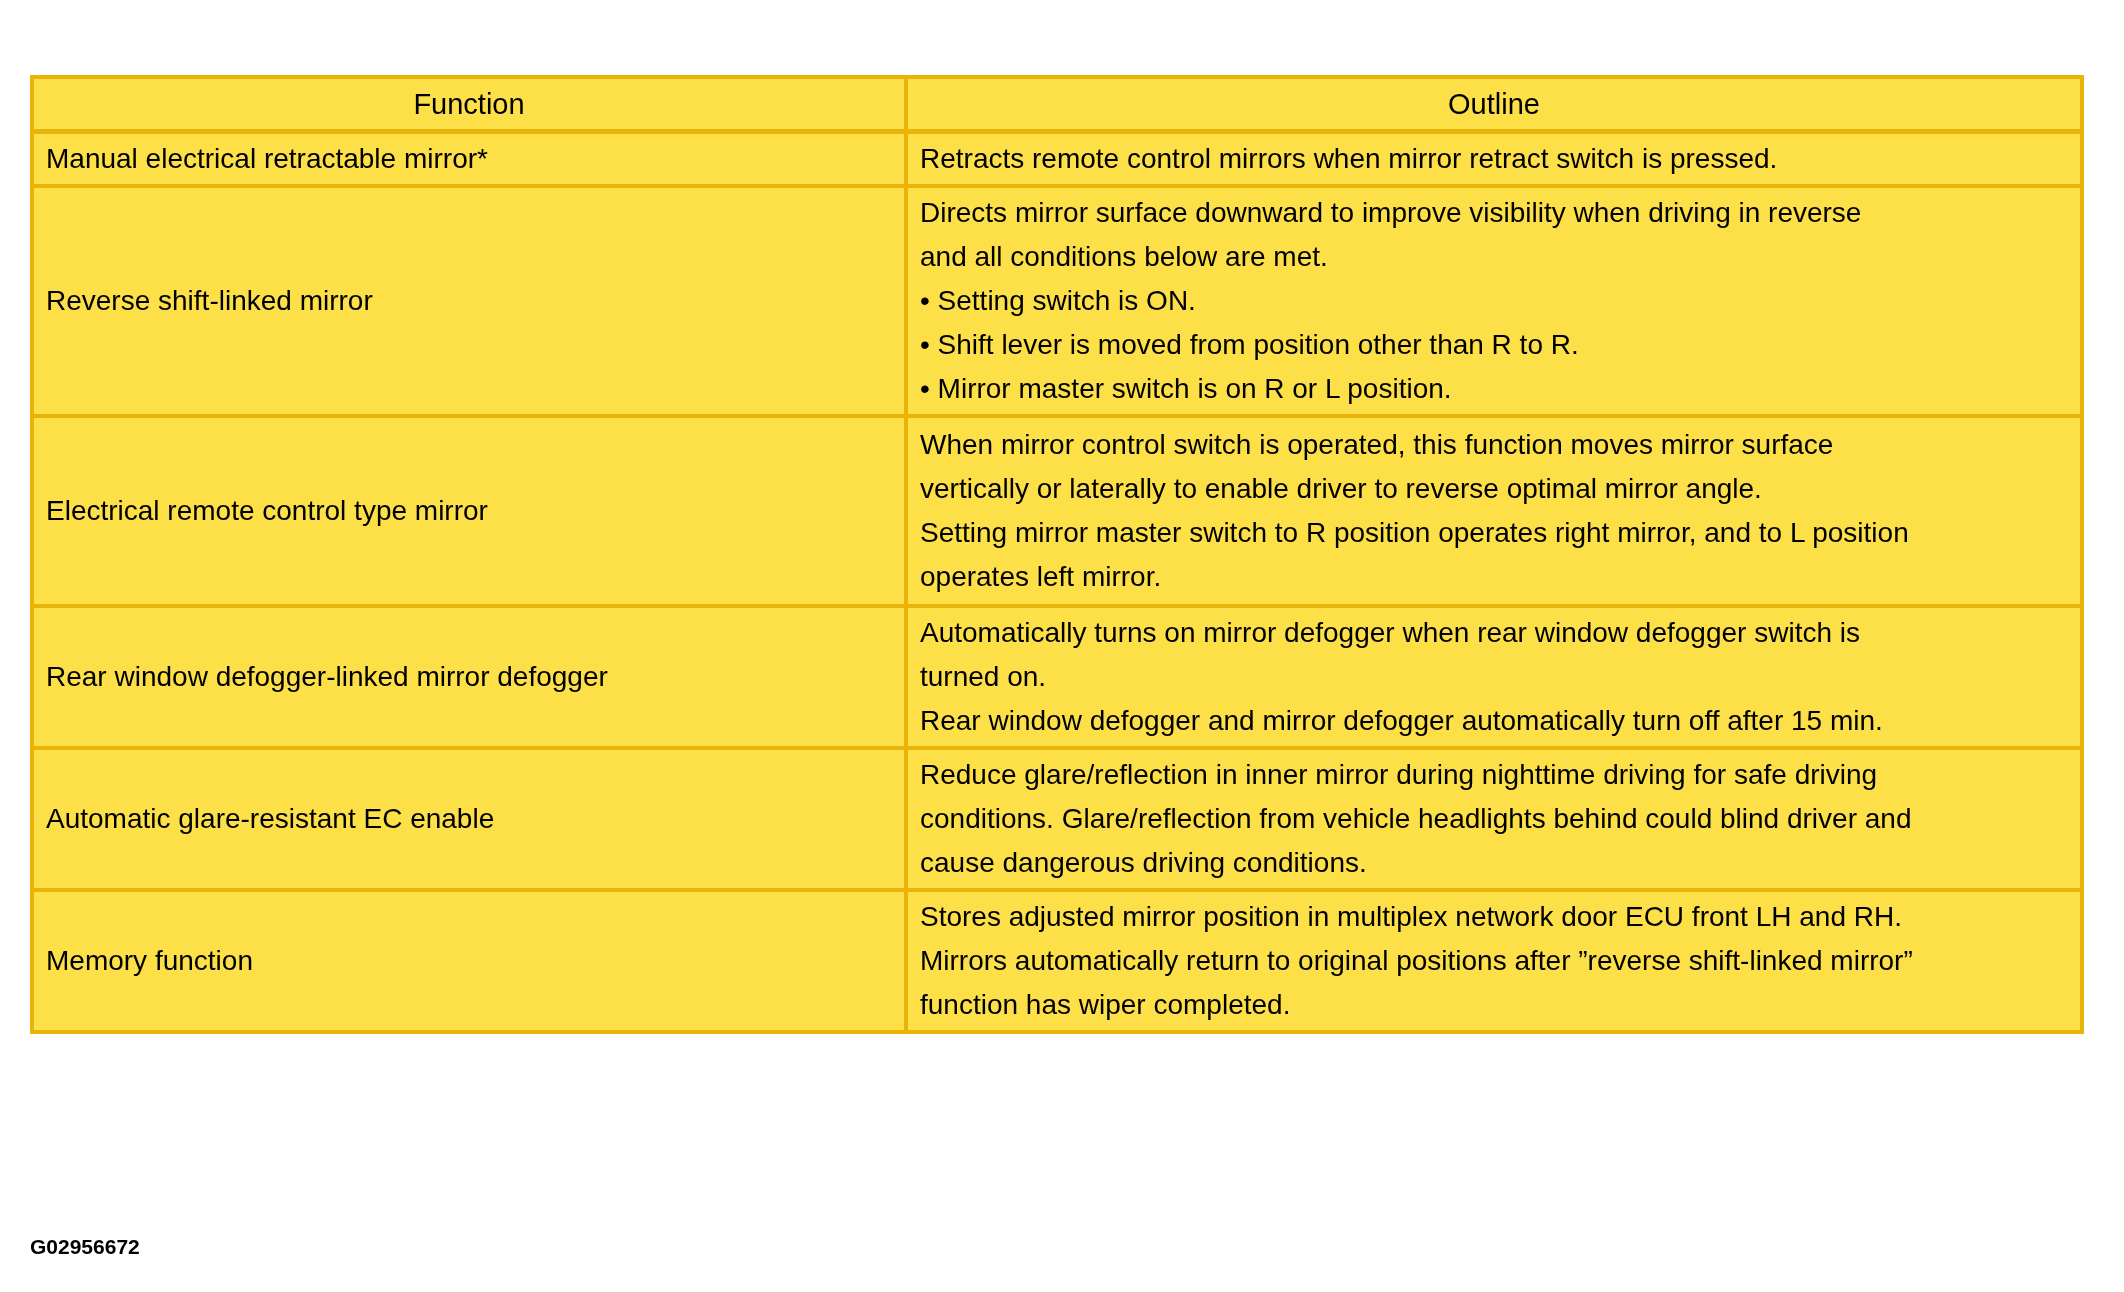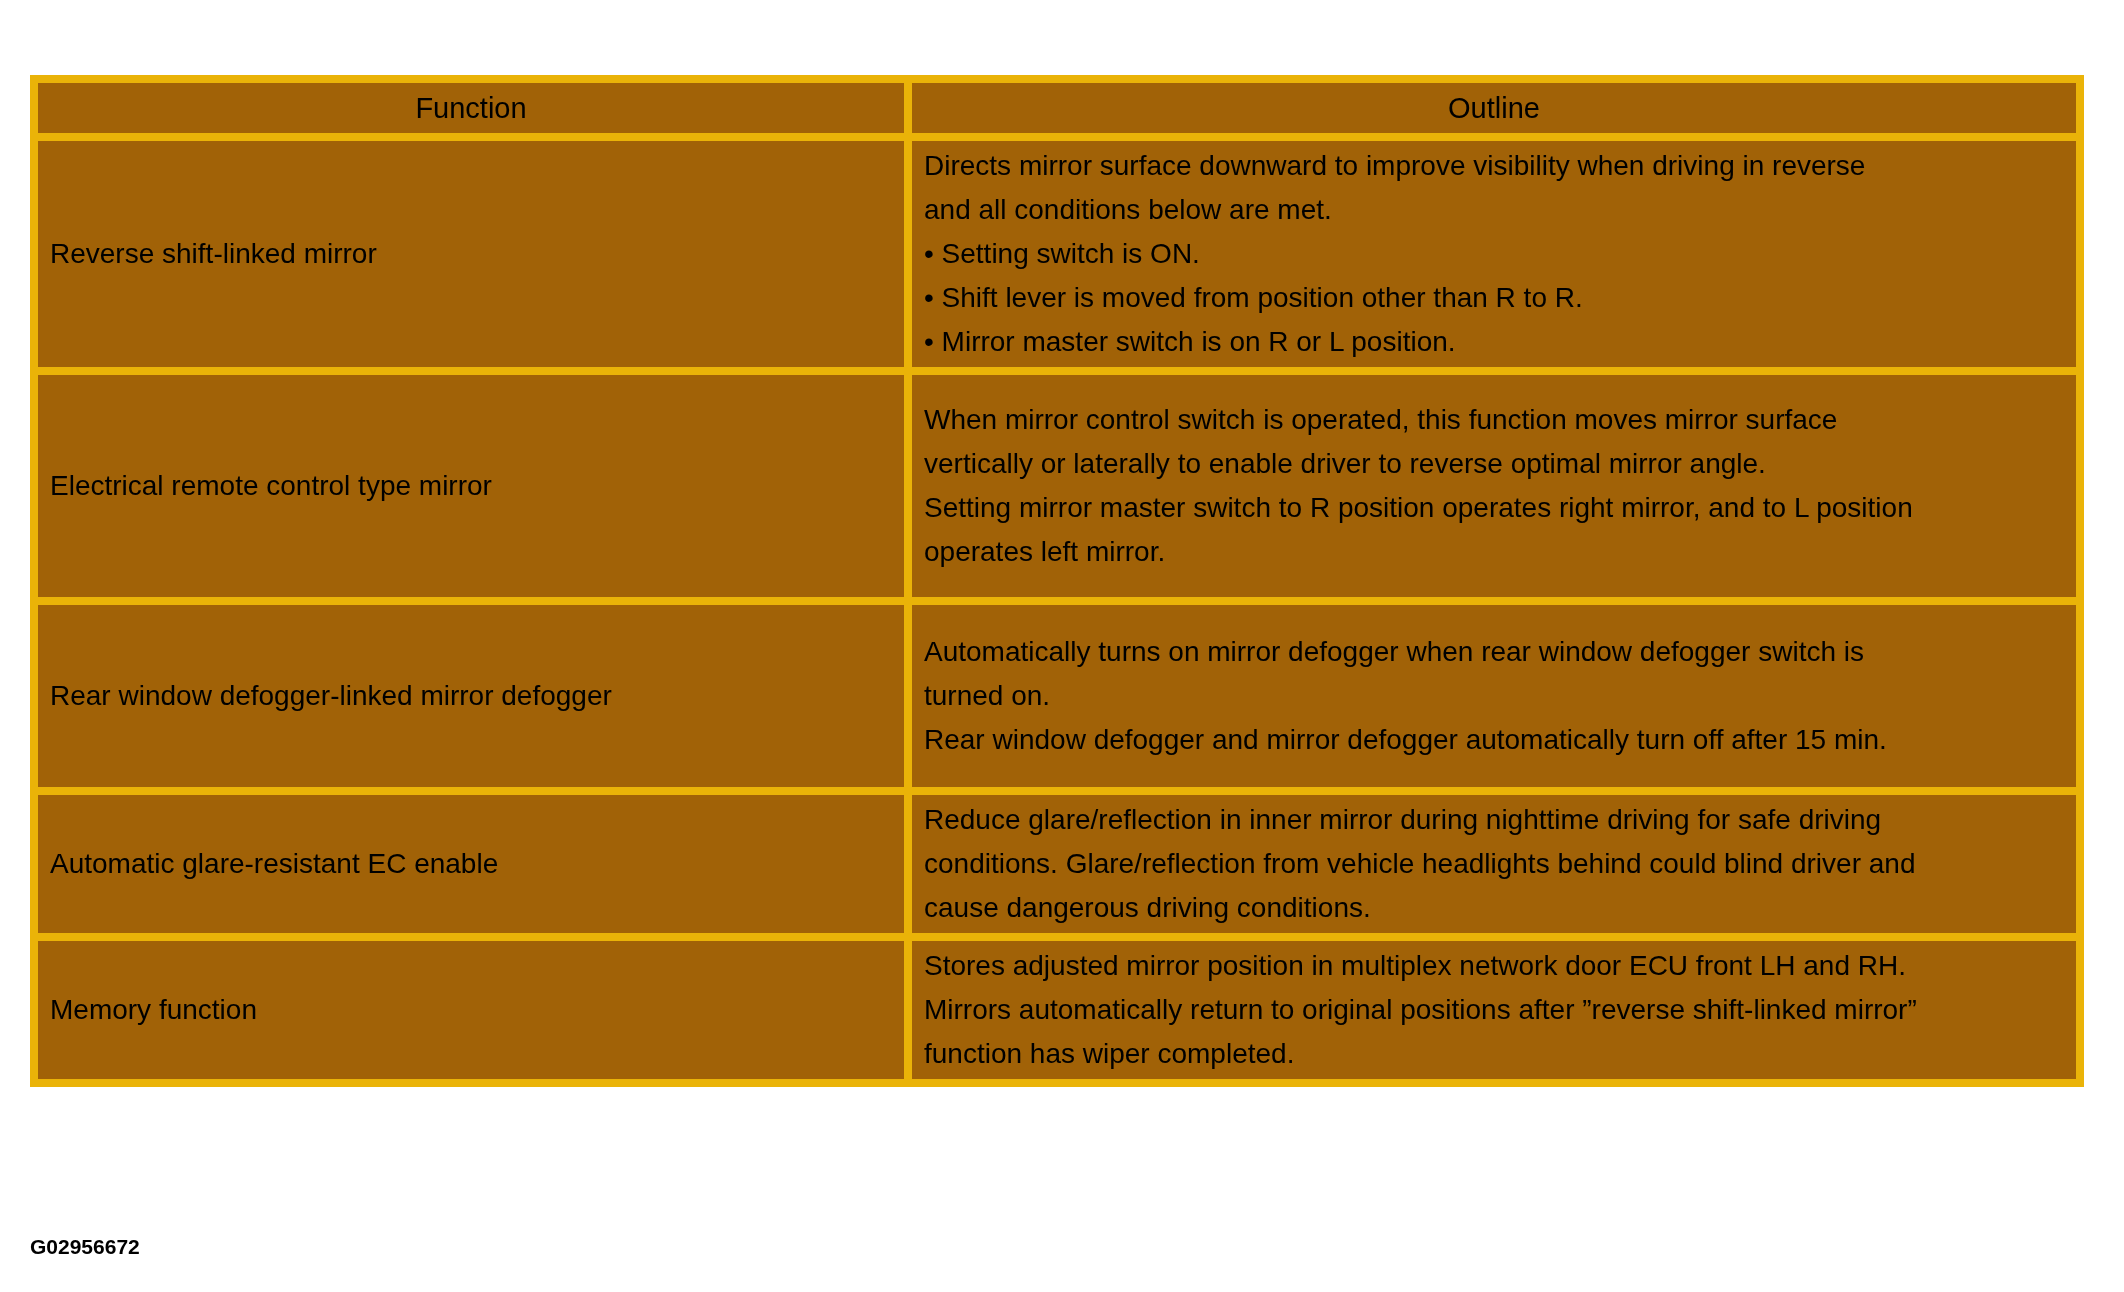--- a/index.html
+++ b/index.html
@@ -22,22 +22,22 @@
   table.func-table {
     position: absolute;
     left: 30px;
     top: 75px;
     width: 2054px;
     border-collapse: collapse;
     table-layout: fixed;
   }
   .func-table th,
   .func-table td {
-    border: 8px solid #eab308;
-    background: #a16207;
+    border: 4px solid #eab308;
+    background: #fde047;
   }
   .func-table th {
     font-weight: normal;
     font-size: 29px;
     text-align: center;
     vertical-align: middle;
     height: 50px;
     padding: 0;
   }
   .func-table th.col-function { border-bottom-width: 5px; }
@@ -88,20 +88,26 @@
       <col>
     </colgroup>
     <thead>
       <tr>
         <th class="col-function">Function</th>
         <th class="col-outline">Outline</th>
       </tr>
     </thead>
     <tbody>
         <tr>
+          <td class="function-cell">Manual electrical retractable mirror*</td>
+          <td class="outline-cell">
+            <div>Retracts remote control mirrors when mirror retract switch is pressed.</div>
+          </td>
+        </tr>
+        <tr>
           <td class="function-cell">Reverse shift-linked mirror</td>
           <td class="outline-cell">
             <div>Directs mirror surface downward to improve visibility when driving in reverse</div>
             <div>and all conditions below are met.</div>
             <div>• Setting switch is ON.</div>
             <div>• Shift lever is moved from position other than R to R.</div>
             <div>• Mirror master switch is on R or L position.</div>
           </td>
         </tr>
         <tr>

